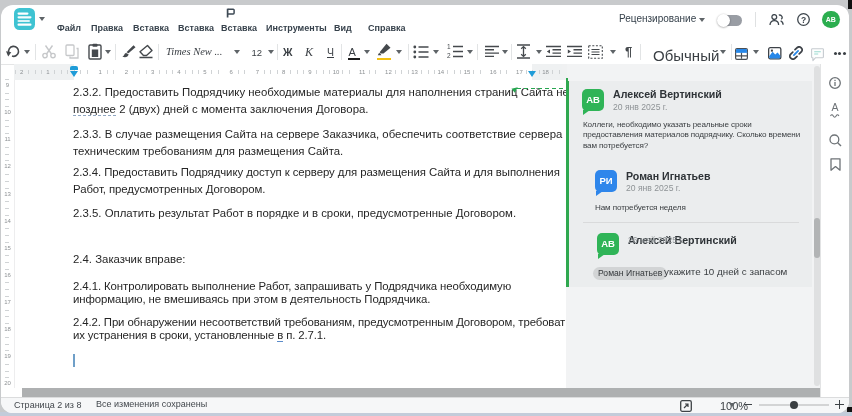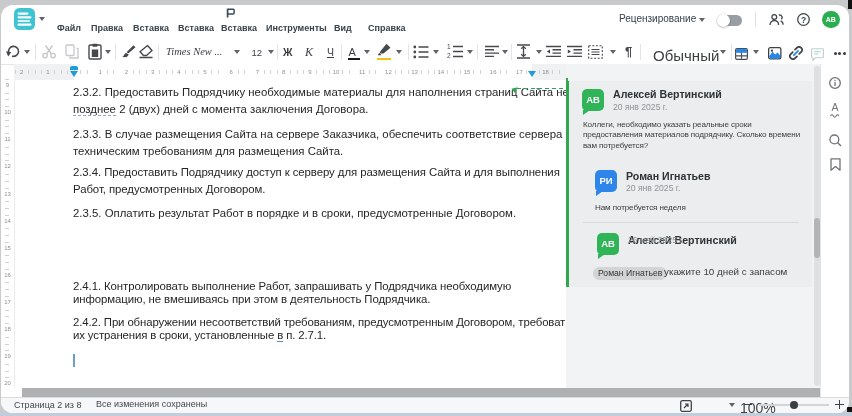--- a/index.html
+++ b/index.html
@@ -245,20 +245,21 @@
 <div class="vnum" style="top:270.9px">16</div>
 <div class="vnum" style="top:298px">17</div>
 <div class="vnum" style="top:325.1px">18</div>
 <div class="vnum" style="top:352.2px">19</div>
 <div class="vnum" style="top:379.4px">20</div>
 
 <div class="doc" style="top:84.2px">2.3.2. Предоставить Подрядчику необходимые материалы для наполнения страниц Сайта не<br><span style="border-bottom:1px dashed #8fa6c2">позднее</span> 2 (двух) дней с момента заключения Договора.</div>
 <div class="doc" style="top:126.3px">2.3.3. В случае размещения Сайта на сервере Заказчика, обеспечить соответствие сервера<br>техническим требованиям для размещения Сайта.</div>
 <div class="doc" style="top:164.4px;letter-spacing:-0.07px">2.3.4. Предоставить Подрядчику доступ к серверу для размещения Сайта и для выполнения<br>Работ, предусмотренных Договором.</div>
 <div class="doc" style="top:204.8px">2.3.5. Оплатить результат Работ в порядке и в сроки, предусмотренные Договором.</div>
+<div class="doc" style="top:250.5px">2.4. Заказчик вправе:</div>
 <div class="doc" style="top:280.1px;line-height:12.6px;letter-spacing:-0.09px">2.4.1. Контролировать выполнение Работ, запрашивать у Подрядчика необходимую<br>информацию, не вмешиваясь при этом в деятельность Подрядчика.</div>
 <div class="doc" style="top:316.2px;line-height:12.6px;letter-spacing:-0.12px">2.4.2. При обнаружении несоответствий требованиям, предусмотренным Договором, требовать<br>их устранения в сроки, установленные <span style="border-bottom:1.5px dashed #5b8bc9">в</span> п. 2.7.1.</div>
 
 <div class="abs" style="left:72.8px;top:353.5px;width:2px;height:13px;background:#6f9fc8"></div>
 
 <svg class="abs" style="left:511px;top:86.5px" width="7" height="6" viewBox="0 0 7 6">
         <path d="M0.4 1.8 L6.8 0.3 L3.8 5.7 Z" fill="#27a550"></path>
       </svg>
 <div class="abs" style="left:517px;top:88px;width:49px;height:1.4px;background:repeating-linear-gradient(to right,#27a550 0,#27a550 4px,transparent 4px,transparent 7px)"></div>
 
@@ -317,21 +318,21 @@
 </svg>
 
 <div class="abs" style="left:22px;top:388px;width:798px;height:9px;background:#aeb0b1"></div>
 <div class="abs" style="left:1px;top:397px;width:848px;height:16px;background:#f6f7f8;border-top:1px solid #dbdcdd"></div>
 <div class="abs" style="left:14px;top:399.5px;font-size:9px;color:#43484d">Страница 2 из 8</div>
 <div class="abs" style="left:96px;top:399.3px;font-size:9px;color:#43484d">Все изменения сохранены</div>
 <svg class="abs" style="left:680px;top:399.5px" width="12" height="12" viewBox="0 0 12 12">
   <rect x="0.7" y="0.7" width="10.6" height="10.6" rx="1.5" fill="none" stroke="#3e4347" stroke-width="1.3"></rect>
   <path d="M4 8 L8 4 M5 4 h3 v3" fill="none" stroke="#3e4347" stroke-width="1.2"></path>
 </svg>
-<div class="abs" style="left:740px;top:399.8px;font-size:14px;color:#3e4347">100%</div>
+<div class="abs" style="left:720px;top:399.8px;font-size:11px;color:#3e4347">100%</div>
 <div class="car" style="left:729px;top:403px"></div>
 <div class="abs" style="left:744px;top:403.5px;width:8px;height:1.6px;background:#3e4347"></div>
 <div class="abs" style="left:759px;top:404px;width:70px;height:1.5px;background:#d3d4d5"></div>
 <div class="abs" style="left:790px;top:400.5px;width:8px;height:8px;border-radius:50%;background:#3a3e41"></div>
 <div class="abs" style="left:835px;top:400px;width:9px;height:9px">
   <div class="abs" style="left:0;top:3.7px;width:9px;height:1.6px;background:#3e4347"></div>
   <div class="abs" style="left:3.7px;top:0;width:1.6px;height:9px;background:#3e4347"></div>
 </div>
 
 </div>

